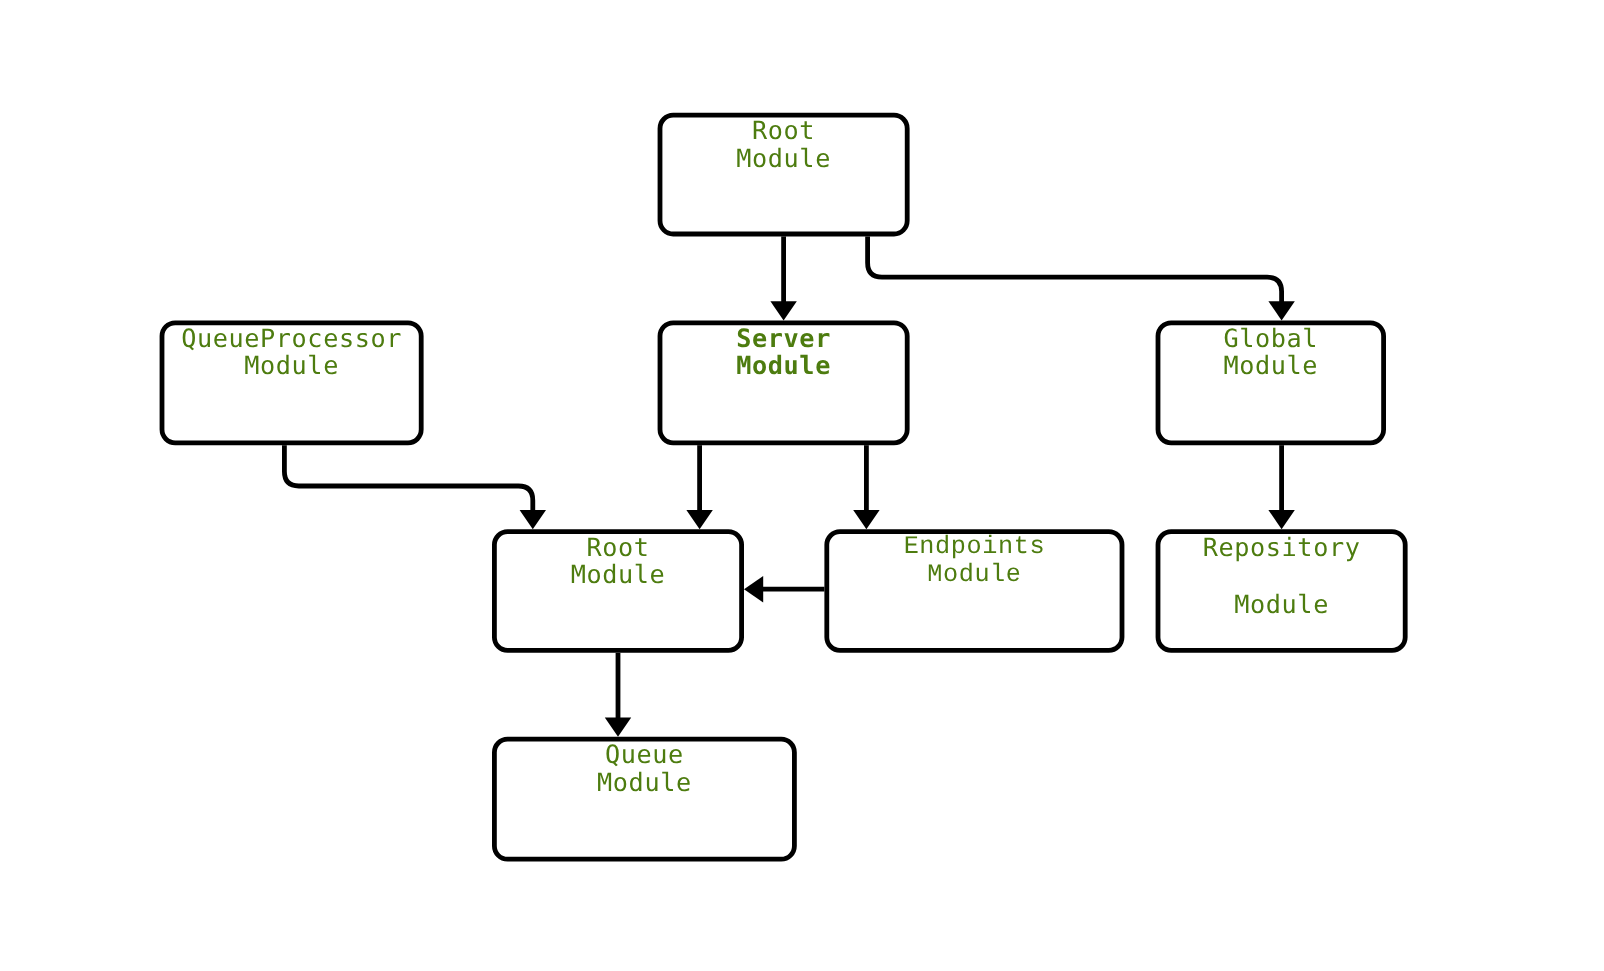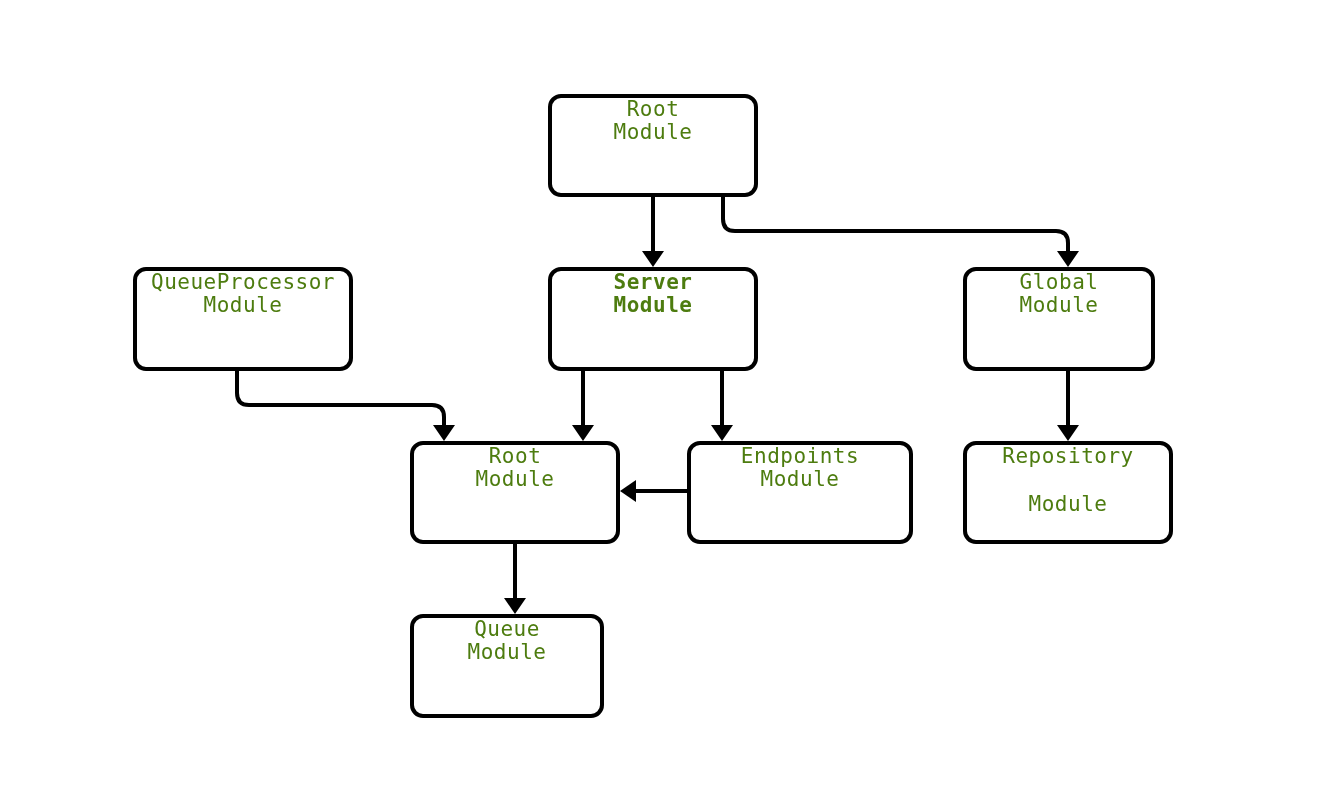--- a/index.html
+++ b/index.html
@@ -96,25 +96,25 @@
       <span class="node-line">Module</span>
     </div>
     <div class="node" style="left: 963px; top: 267px; width: 192px; height: 104px;">
       <span class="node-line">Global</span>
       <span class="node-line">Module</span>
     </div>
     <div class="node" style="left: 410px; top: 441px; width: 210px; height: 103px;">
       <span class="node-line">Root</span>
       <span class="node-line">Module</span>
     </div>
-    <div class="node" style="left: 687px; top: 441px; width: 226px; height: 103px;">
+    <div class="node" style="left: 687px; top: 441px; width: 250px; height: 103px; font-family: Liberation Mono, monospace;">
       <span class="node-line">Endpoints</span>
       <span class="node-line">Module</span>
     </div>
     <div class="node" style="left: 963px; top: 441px; width: 210px; height: 103px; gap: 25px;">
       <span class="node-line">Repository</span>
       <span class="node-line">Module</span>
     </div>
-    <div class="node" style="left: 410px; top: 614px; width: 194px; height: 104px;">
+    <div class="node" style="left: 410px; top: 614px; width: 254px; height: 104px;">
       <span class="node-line">Queue</span>
       <span class="node-line">Module</span>
     </div>
   </div>
 
 </body></html>

